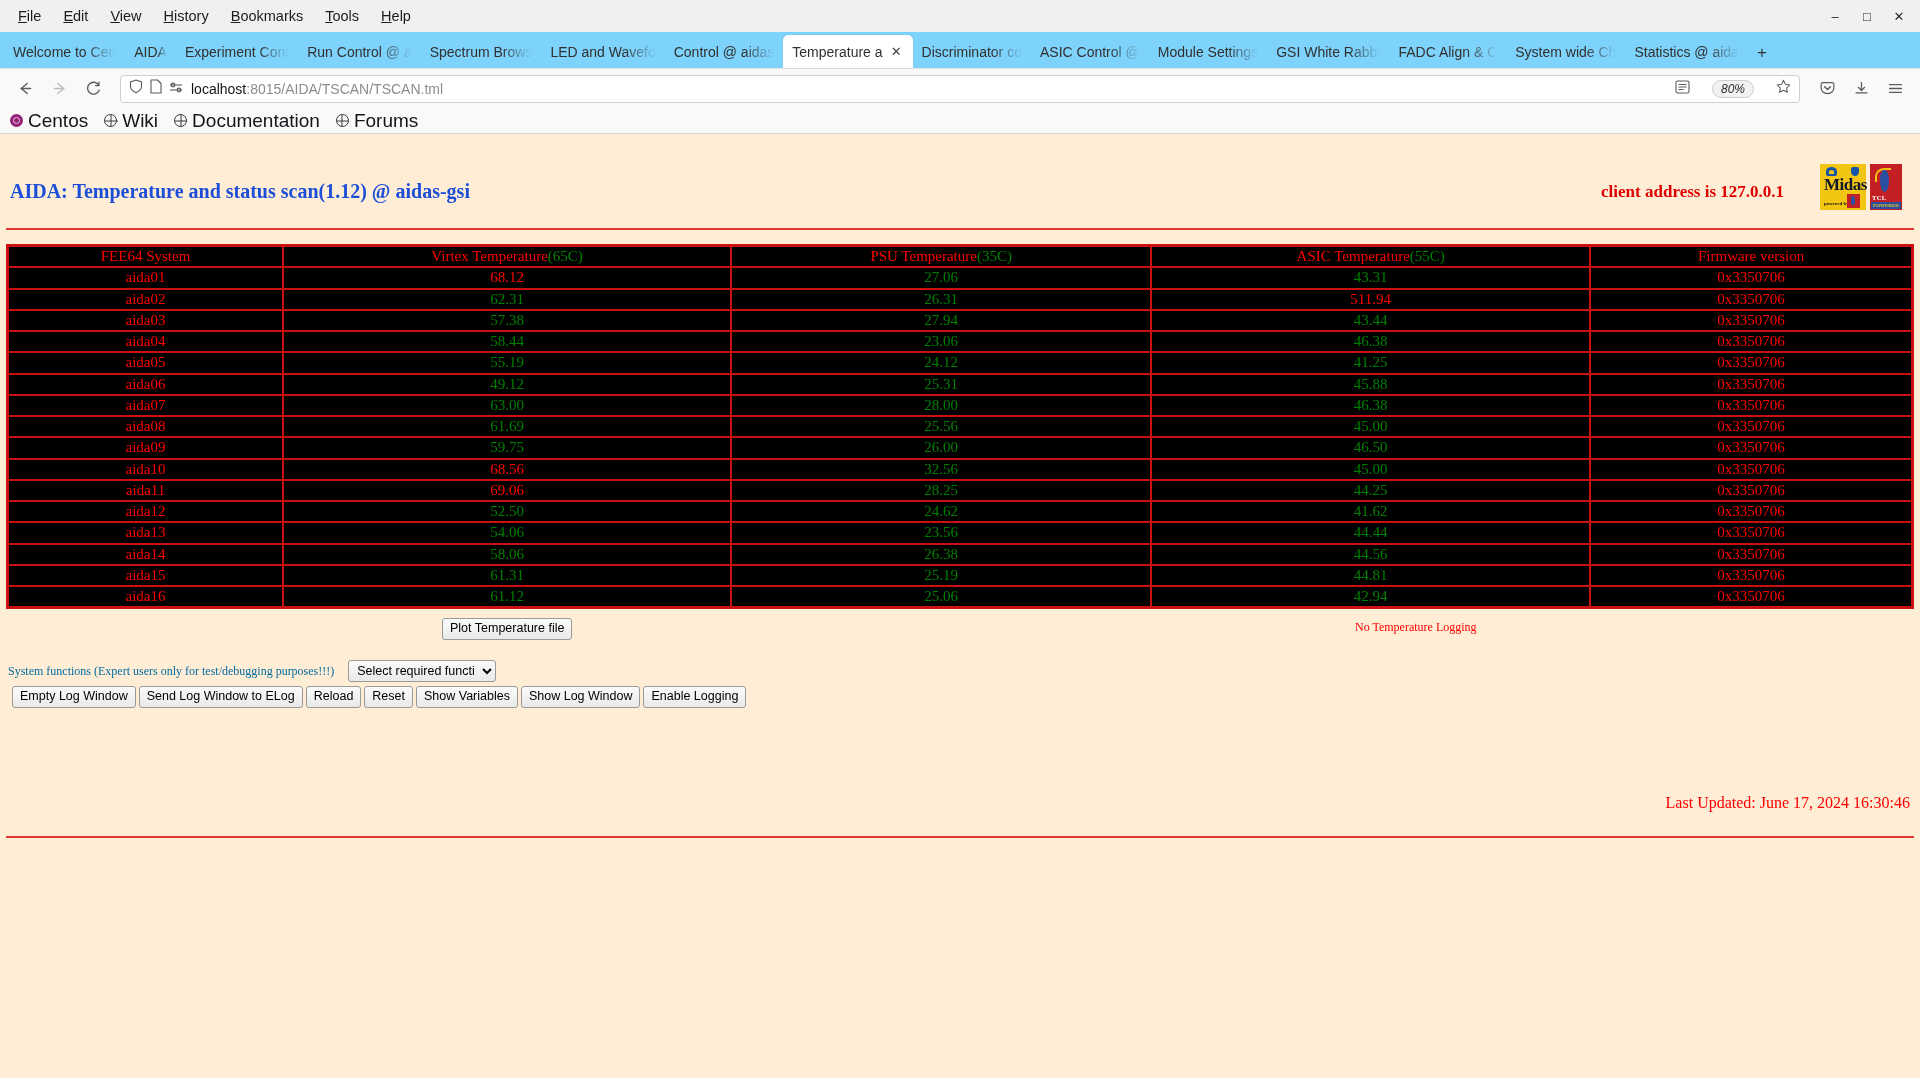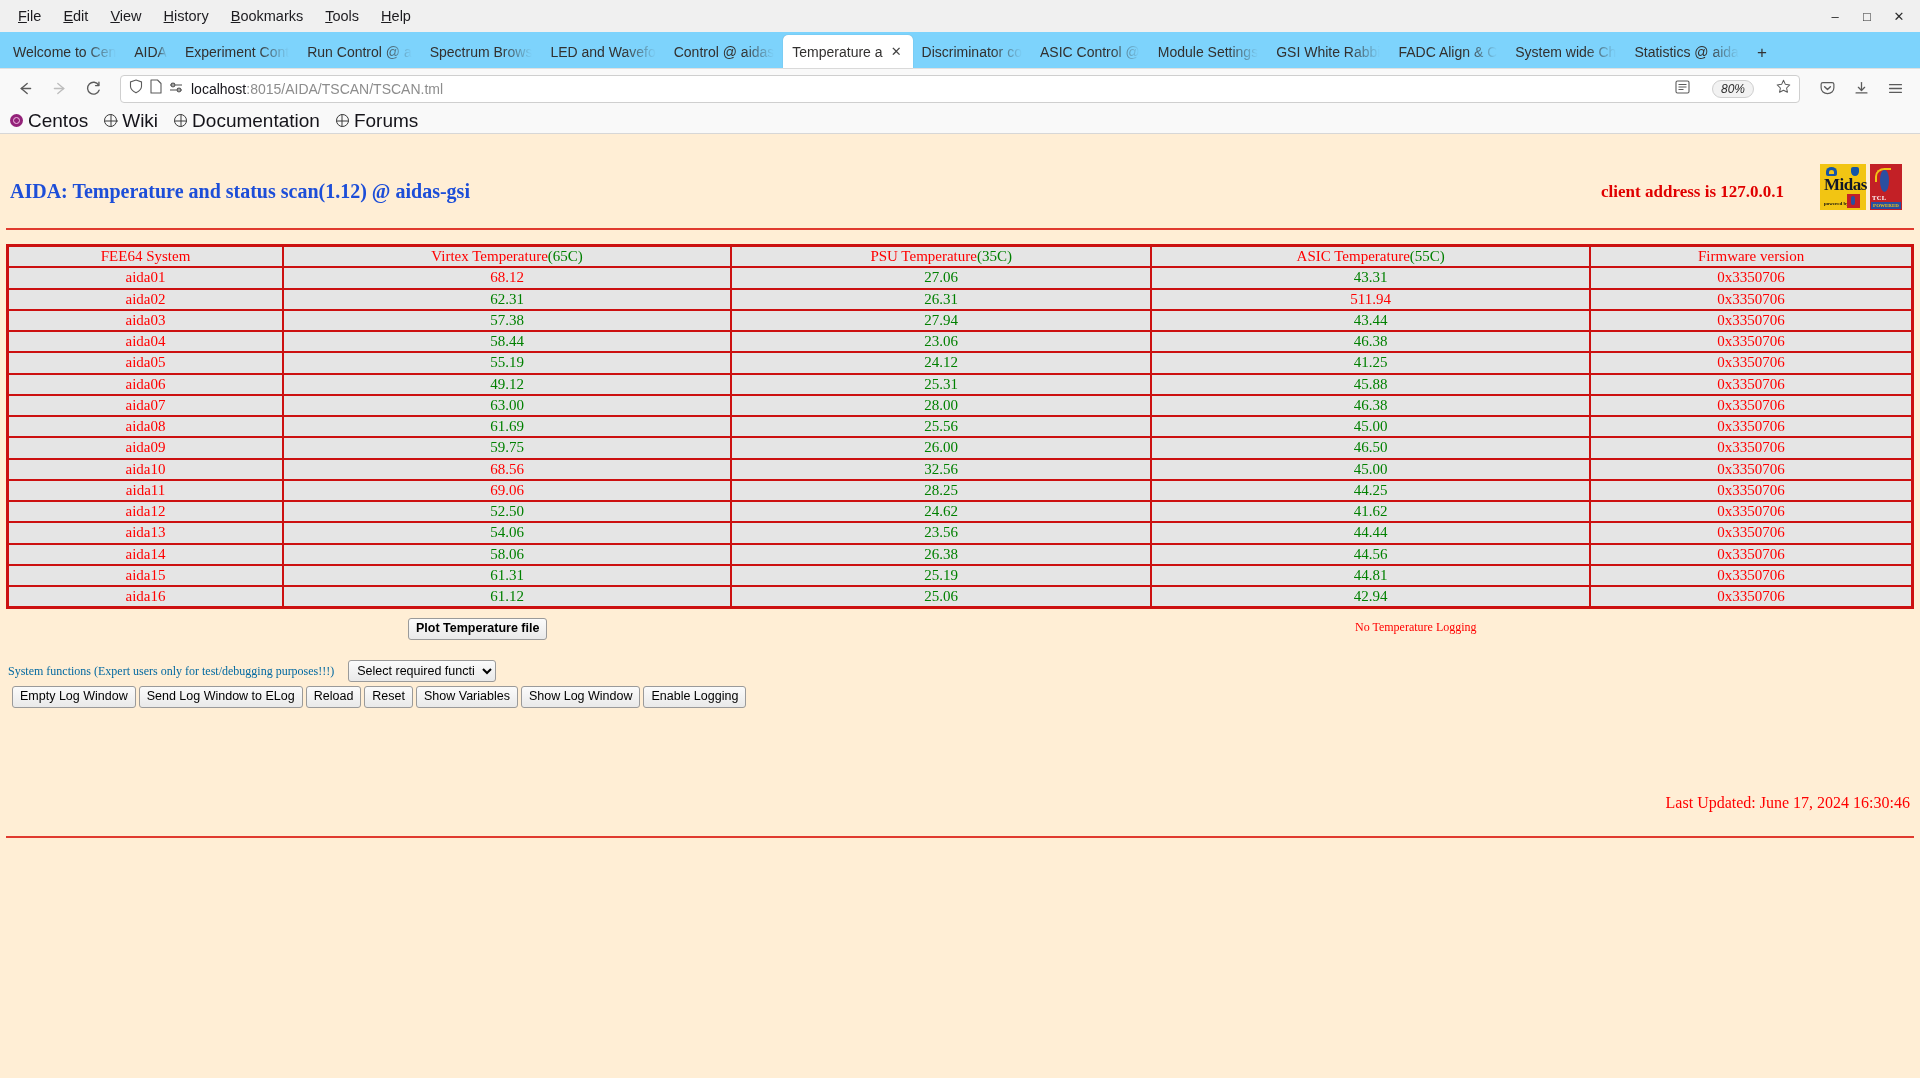--- a/index.html
+++ b/index.html
@@ -248,21 +248,21 @@
   .hr-top {
     border: none; border-top: 2px solid #e03a2f;
     margin: 8px 6px 14px 6px;
   }
 
   .tbl-wrap { padding: 0 6px; }
   table.tscan {
     width: 100%;
     border-collapse: collapse;
     border: 3px solid #cc1010;
-    background: #e5e5e5;
+    background: #000000;
     font-family: "Liberation Serif", serif;
     padding-left: 8px;
   }
   table.tscan td {
     border: 2px solid #cc1010;
     text-align: center;
     font-size: 15px;
     padding: 1px 3px;
     line-height: 1.15;
     height: 18px;
@@ -284,21 +284,21 @@
     font-size: 12.5px;
     color: #000;
     background: linear-gradient(#fbfbfb, #e9e9e9);
     border: 1px solid #9a9a9a;
     border-radius: 3px;
     padding: 2px 7px;
     line-height: 1.25;
     display: inline-block;
   }
   .plot-btn {
-    position: absolute; left: 408px; top: 0; font-weight: bold;
+    position: absolute; left: 442px; top: 0;
   }
   .no-logging {
     position: absolute; left: 1355px; top: 2px;
     color: #ff0000; font-size: 12px; font-family: "Liberation Serif", serif;
   }
 
   .sysfn-row {
     margin-top: 16px;
     padding-left: 8px;
     display: flex;

